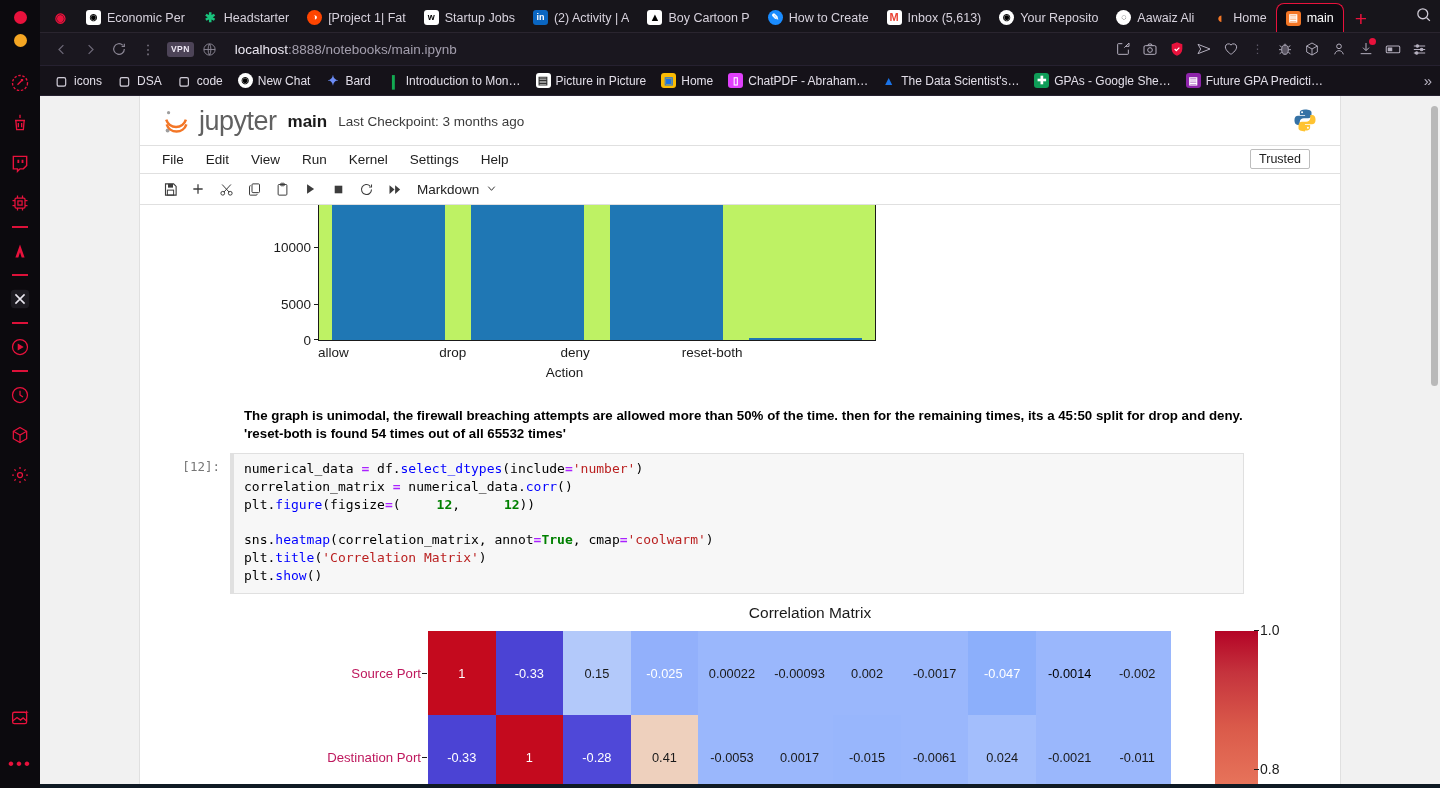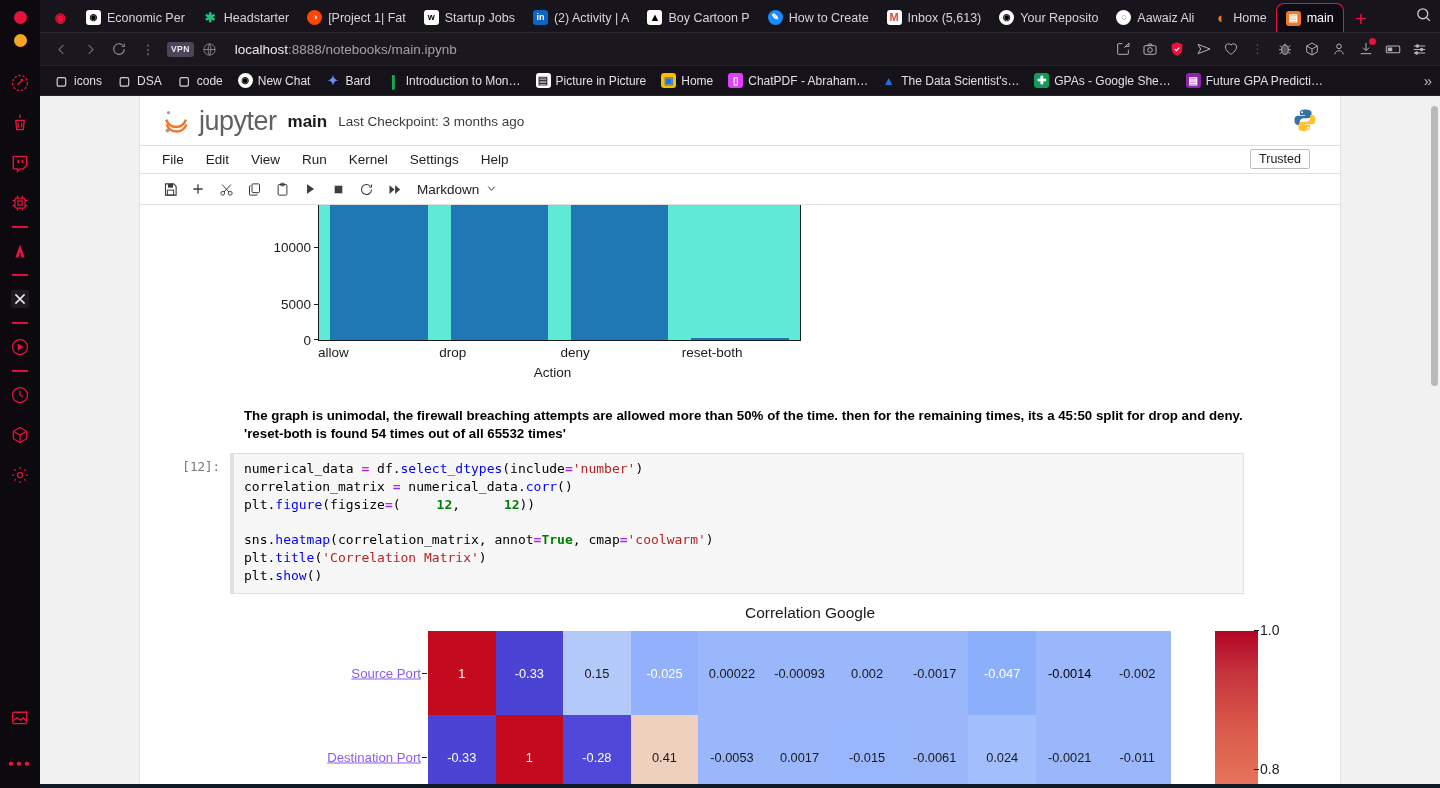--- a/index.html
+++ b/index.html
@@ -111,32 +111,32 @@
   .tb { width: 28px; height: 26px; display: flex; align-items: center; justify-content: center; color: #3c3c3c; }
   .tb-sel { display: flex; align-items: center; gap: 7px; font-size: 13.5px; color: #212121; margin-left: 9px; }
   .tb-right { margin-left: auto; display: flex; align-items: center; gap: 10px; font-size: 13.5px; color: #212121; }
   .kernel-idle { width: 14px; height: 14px; border-radius: 50%; border: 1.5px solid #616161; }
 
   .nb-body { position: relative; height: 588px; background: #fff; overflow: hidden; }
 
   
   .chart1 { position: relative; height: 190px; }
   .c1-plot {
-    position: absolute; left: 178px; top: -48px; width: 483px; height: 184px;
-    border: 1.4px solid #1a1a1a; border-top: none; background: #5eead4;
+    position: absolute; left: 178px; top: -48px; width: 558px; height: 184px;
+    border: 1.4px solid #1a1a1a; border-top: none; background: #bef264;
   }
   .c1-bars { position: absolute; left: 0; bottom: 0; width: 100%; height: 100%;
              display: flex; align-items: flex-end; }
   .c1-slot { flex: 1 1 0; display: flex; justify-content: center; align-items: flex-end; height: 100%; }
   .c1-bar { width: 81%; background: #1f77b4; }
   .c1-ylab { position: absolute; right: calc(100% + 8px); font-size: 13.5px; color: #1a1a1a; white-space: nowrap; }
   .c1-tickmark { position: absolute; right: 100%; width: 5px; height: 1.4px; background: #1a1a1a; }
   .c1-xlabels { position: absolute; left: 178px; top: 140px; width: 485px; display: flex; }
   .c1-xlab { flex: 1 1 0; font-size: 13.5px; color: #1a1a1a; }
-  .c1-axisname { position: absolute; left: 170px; top: 160px; width: 485px; text-align: center;
+  .c1-axisname { position: absolute; left: 182px; top: 160px; width: 485px; text-align: center;
                  font-size: 13.5px; color: #1a1a1a; }
 
   
   .md { padding: 12px 80px 10px 88px; margin-left: 16px; }
   .md p { font-size: 13.3px; color: #000; line-height: 1.34; font-weight: 600; }
 
   
   .cell { display: flex; padding: 0 96px 0 34px; align-items: flex-start; }
   .prompt { width: 56px; flex: 0 0 56px; text-align: right; padding-right: 10px; padding-top: 6px;
             font-family: "DejaVu Sans Mono", monospace; font-size: 12.5px; color: #767676; }
@@ -154,21 +154,21 @@
 
   
   .hm-wrap { position: relative; margin-top: 10px; height: 192px; }
   .hm-title { text-align: center; font-size: 15.5px; color: #1a1a1a; margin-bottom: 9px;
               padding-left: 140px; }
   .hm-grid { position: absolute; left: 288px; top: 27px; width: 743px; }
   .hm-row { display: flex; height: 84px; }
   .hm-cell { flex: 1 1 0; display: flex; align-items: center; justify-content: center;
              font-size: 12.8px; }
   .hm-rowlabel { position: absolute; right: calc(100% + 7px); white-space: nowrap;
-                 font-size: 13.2px; color: #8b5cf6; top: 50%; transform: translateY(-50%); text-decoration: underline; }
+                 font-size: 13.2px; color: #be185d; top: 50%; transform: translateY(-50%); }
   .hm-rowtick { position: absolute; right: calc(100% + 1px); width: 5px; height: 1.3px;
                 background: #1a1a1a; top: 50%; }
   .hm-rowwrap { position: relative; }
   .cbar {
     position: absolute; left: 1075px; top: 27px; width: 43px; height: 160px;
     background: linear-gradient(to bottom, #b40426 0%, #c5333d 26%, #da5a4a 60%, #e8765c 100%);
   }
   .cbar-tick { position: absolute; left: calc(100% + 2px); font-size: 14px; color: #1a1a1a; white-space: nowrap; }
   .cbar-tick::before { content: ""; position: absolute; left: -6px; top: 50%; width: 5px; height: 1.3px; background: #1a1a1a; }
 
@@ -619,21 +619,21 @@
             <div class="code"><span>numerical_data <span class="k-op">=</span> df.<span class="k-fn">select_dtypes</span>(include<span class="k-op">=</span><span class="k-str">'number'</span>)</span>
 <span>correlation_matrix <span class="k-op">=</span> numerical_data.<span class="k-fn">corr</span>()</span>
 <span>plt.<span class="k-fn">figure</span>(figsize<span class="k-op">=</span>(<span class="k-num">12</span>, <span class="k-num">12</span>))</span>
 <span> </span>
 <span>sns.<span class="k-fn">heatmap</span>(correlation_matrix, annot<span class="k-op">=</span><span class="k-kw">True</span>, cmap<span class="k-op">=</span><span class="k-str">'coolwarm'</span>)</span>
 <span>plt.<span class="k-fn">title</span>(<span class="k-str">'Correlation Matrix'</span>)</span>
 <span>plt.<span class="k-fn">show</span>()</span></div>
           </div>
 
           <div class="hm-wrap">
-            <div class="hm-title">Correlation Google</div>
+            <div class="hm-title">Correlation Matrix</div>
             <div class="hm-grid">
 
               <div class="hm-rowwrap">
                 <span class="hm-rowlabel">Source Port</span>
                 <span class="hm-rowtick"></span>
                 <div class="hm-row">
                   <div class="hm-cell" style="background:#c40a1e;color:#fff">1</div>
                   <div class="hm-cell" style="background:#4b43d4;color:#fff">-0.33</div>
                   <div class="hm-cell" style="background:#b3c9fa;color:#1a1a1a">0.15</div>
                   <div class="hm-cell" style="background:#92b0fb;color:#fff">-0.025</div>

